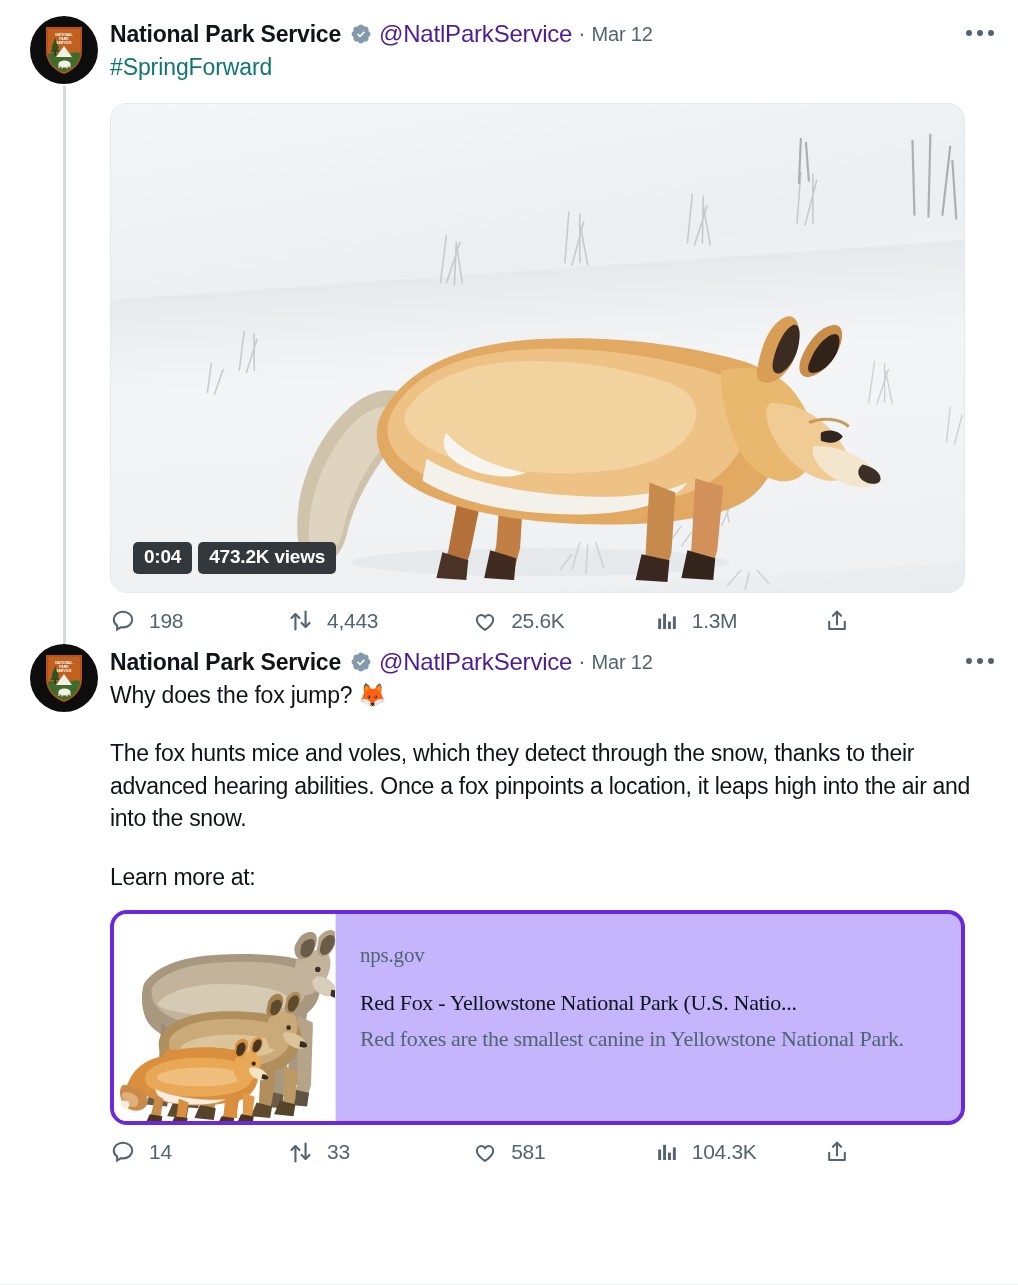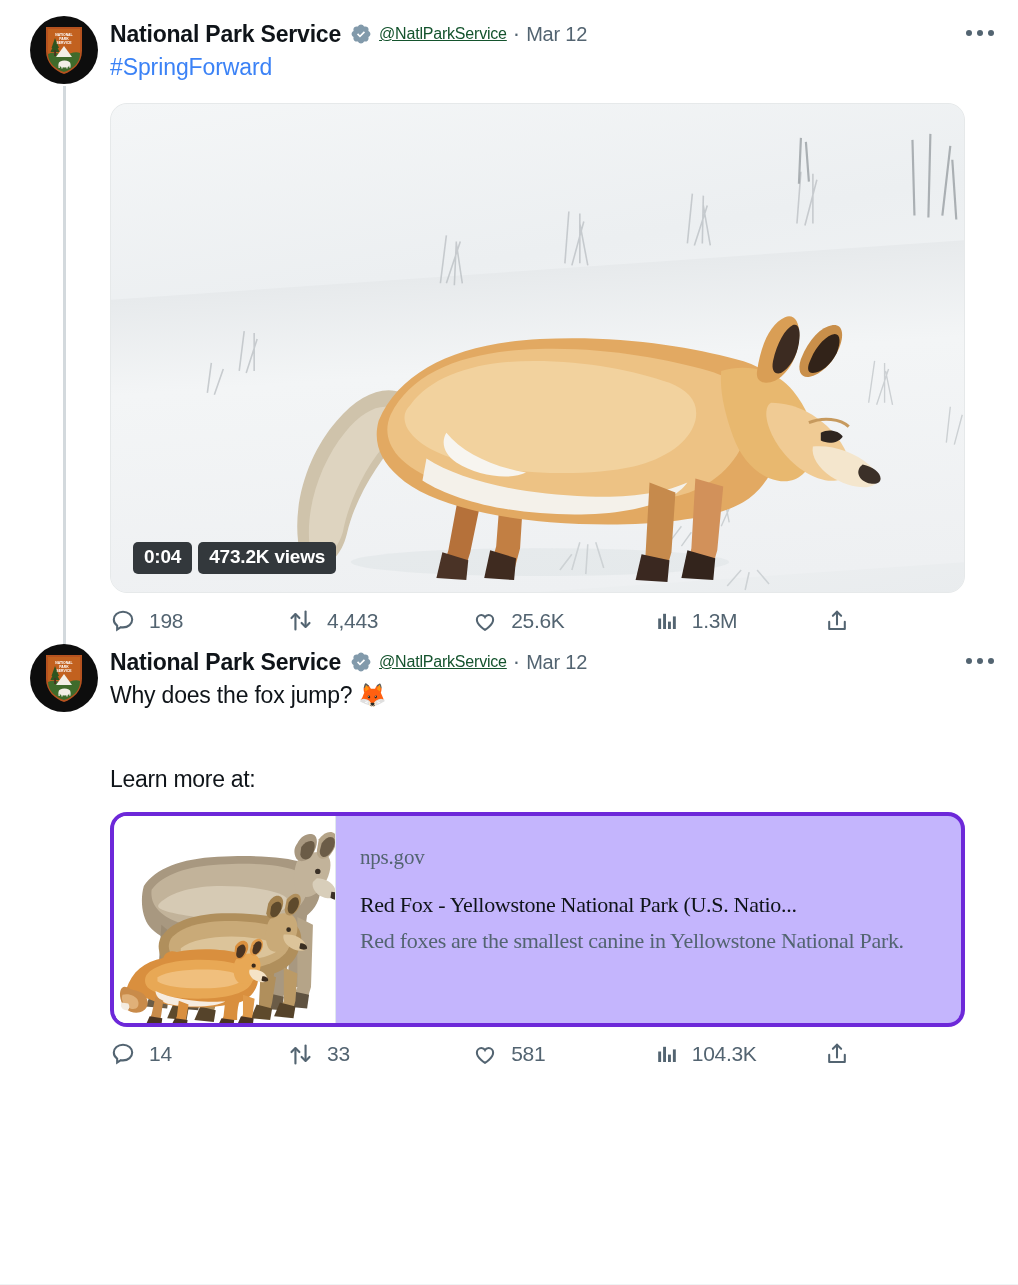--- a/index.html
+++ b/index.html
@@ -29,27 +29,27 @@
   .t1-line { height:596px; }
 
   
   .nps { position:absolute; left:50%; top:50%; transform:translate(-50%,-50%); width:44px; height:52px; }
 
   .body { flex:1 1 auto; min-width:0; padding-left:2px; }
 
   .namerow { display:flex; align-items:center; gap:0; position:relative; height:36px; }
   .dispname { font-size:23px; font-weight:bold; color:#0f1419; letter-spacing:-0.2px; white-space:nowrap; }
   .verified { width:22px; height:22px; margin:0 7px 0 9px; flex:0 0 22px; }
-  .handle { font-size:16px; color:#14532d; white-space:nowrap; letter-spacing:-0.2px;text-decoration:underline; }
+  .handle { font-size:24px; color:#4c1d95; white-space:nowrap; letter-spacing:-0.2px; }
   .dotsep { font-size:22px; color:#536471; padding:0 6px; }
   .tdate { font-size:20px; color:#536471; white-space:nowrap; letter-spacing:-0.2px; }
   .more-btn { position:absolute; right:0; top:2px; width:40px; height:30px; display:flex; align-items:center; justify-content:center; gap:5px; }
   .more-btn i { width:6px; height:6px; border-radius:50%; background:#536471; display:block; }
 
-  .hashtag { font-size:23px; color:#3b82f6; line-height:1.35; letter-spacing:-0.1px; }
+  .hashtag { font-size:23px; color:#0f766e; line-height:1.35; letter-spacing:-0.1px; }
   .tweet-text { font-size:23px; color:#0f1419; line-height:1.35; letter-spacing:-0.2px; }
   .tweet-para { font-size:23px; color:#0f1419; line-height:1.42; letter-spacing:-0.3px; }
   .spacer-line { height:26px; }
 
   
   .video-wrap {
     position:relative; margin-top:20px; width:855px; height:490px;
     border-radius:17px; overflow:hidden; border:1px solid #e6e9ea;
     background:#eef1f3;
   }
@@ -287,20 +287,21 @@
         <span class="tdate">Mar 12</span>
         <div class="more-btn">
             <i></i>
             <i></i>
             <i></i>
           </div>
       </div>
 
       <div class="tweet-text">Why does the fox jump? 🦊</div>
       <div class="spacer-line"></div>
+      <div class="tweet-para">The fox hunts mice and voles, which they detect through the snow, thanks to their advanced hearing abilities. Once a fox pinpoints a location, it leaps high into the air and into the snow.</div>
       <div class="spacer-line"></div>
       <div class="tweet-para">Learn more at:</div>
 
       <div class="card">
         <div class="card-thumb">
           <svg viewBox="0 0 222 213" style="width:100%;height:100%;">
             <rect width="222" height="213" fill="#ffffff"></rect>
 
             <g>
               <path d="M28 72 C40 54 66 44 104 42 C142 40 174 42 192 48 C204 52 210 60 210 72 C210 86 204 96 196 102 C192 128 190 152 188 176 L176 176 L178 128 C160 136 130 140 100 138 C70 136 46 128 34 114 C26 104 24 86 28 72 Z" fill="#a89880"></path>

